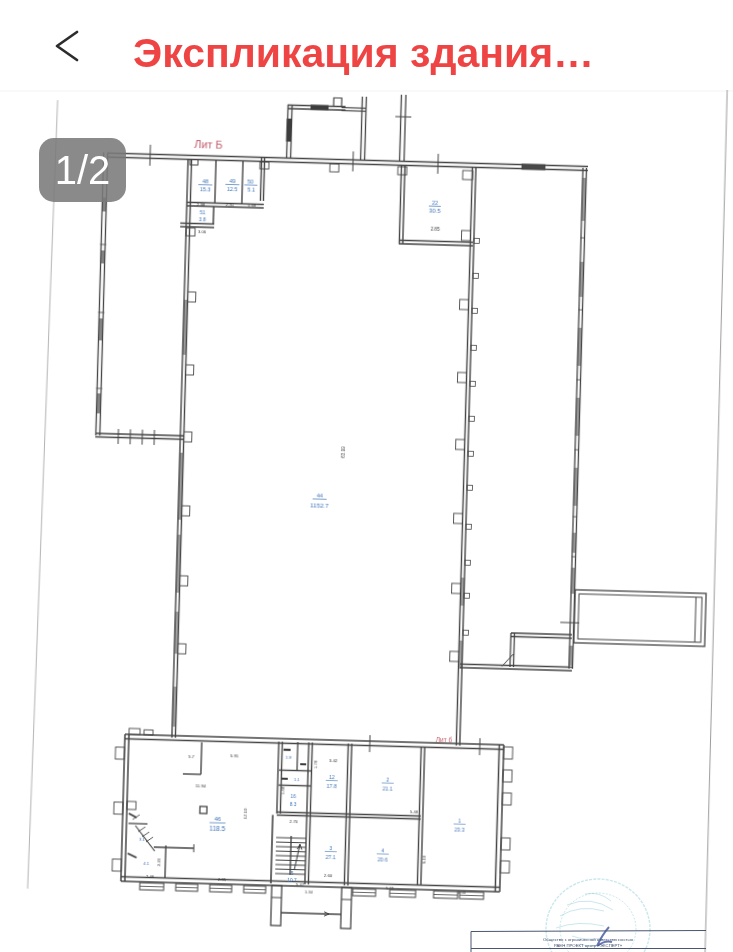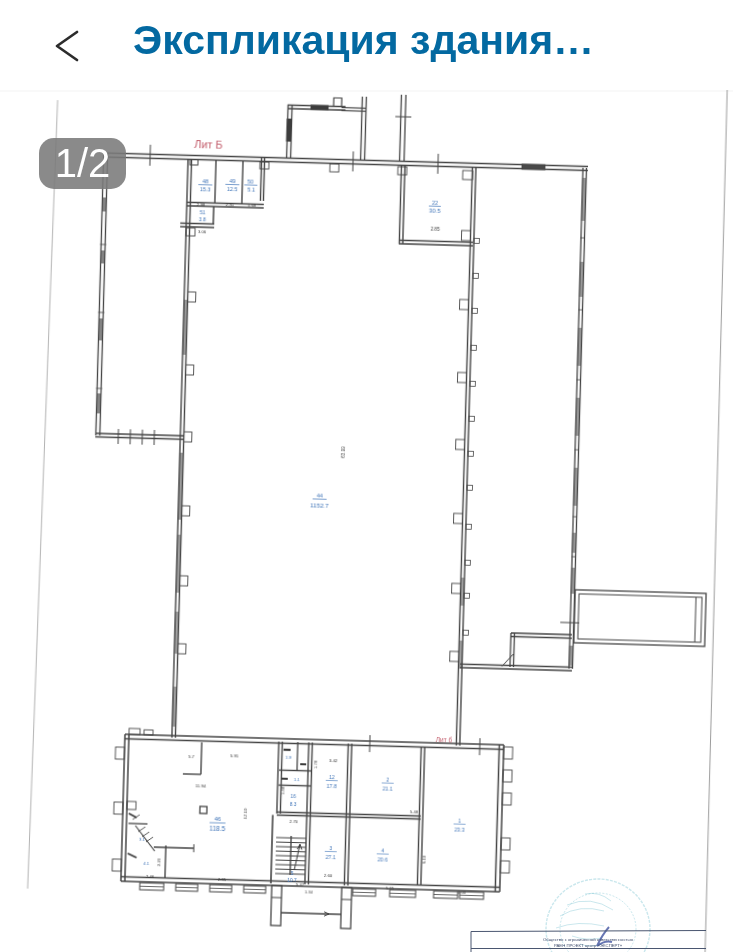--- a/index.html
+++ b/index.html
@@ -514,16 +514,16 @@
   <text x="588" y="941" font-size="4.3" fill="#3c4a6b" text-anchor="middle" font-family="Liberation Sans, sans-serif">Общество с ограниченной ответственностью</text>
   <text x="588" y="947" font-size="4.3" fill="#3c4a6b" text-anchor="middle" font-family="Liberation Sans, sans-serif">РАЕН ПРОЕКТ центр «ЭКСПЕРТ»</text>
 </svg>
 
 <div style="position:absolute;left:0;top:0;width:733px;height:90px;background:#ffffff;"></div>
 
 <svg width="40" height="40" viewBox="0 0 40 40" style="position:absolute;left:48px;top:26px;">
   <path d="M29,6 L9,20 L29,34" stroke="#2c2c2c" stroke-width="2.7" fill="none" stroke-linecap="round" stroke-linejoin="round"></path>
 </svg>
 
-<div style="position:absolute;left:133px;top:20px;font-size:41px;line-height:1;font-weight:700;color:#0369a1;">Экспликация здания…</div>
-
-<div style="position:absolute;left:39px;top:138px;width:87px;height:51px;background:rgba(122,122,122,0.88);border-radius:15px;color:#fff;font-size:40px;display:flex;align-items:center;justify-content:center;">1/2</div>
+<div style="position:absolute;left:133px;top:33px;font-size:41px;line-height:1;font-weight:700;color:#ef4444;">Экспликация здания…</div>
+
+<div style="position:absolute;left:39px;top:138px;width:87px;height:64px;background:rgba(122,122,122,0.88);border-radius:15px;color:#fff;font-size:40px;display:flex;align-items:center;justify-content:center;">1/2</div>
 </div>
 
 </body></html>

